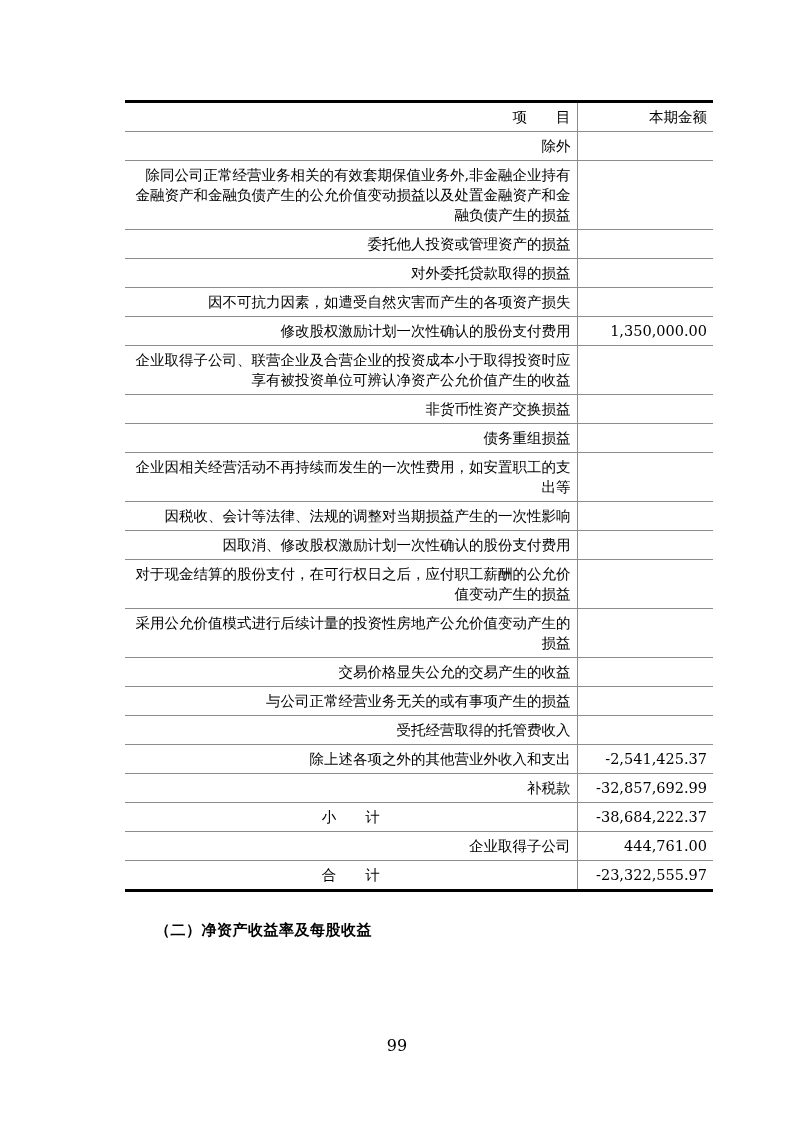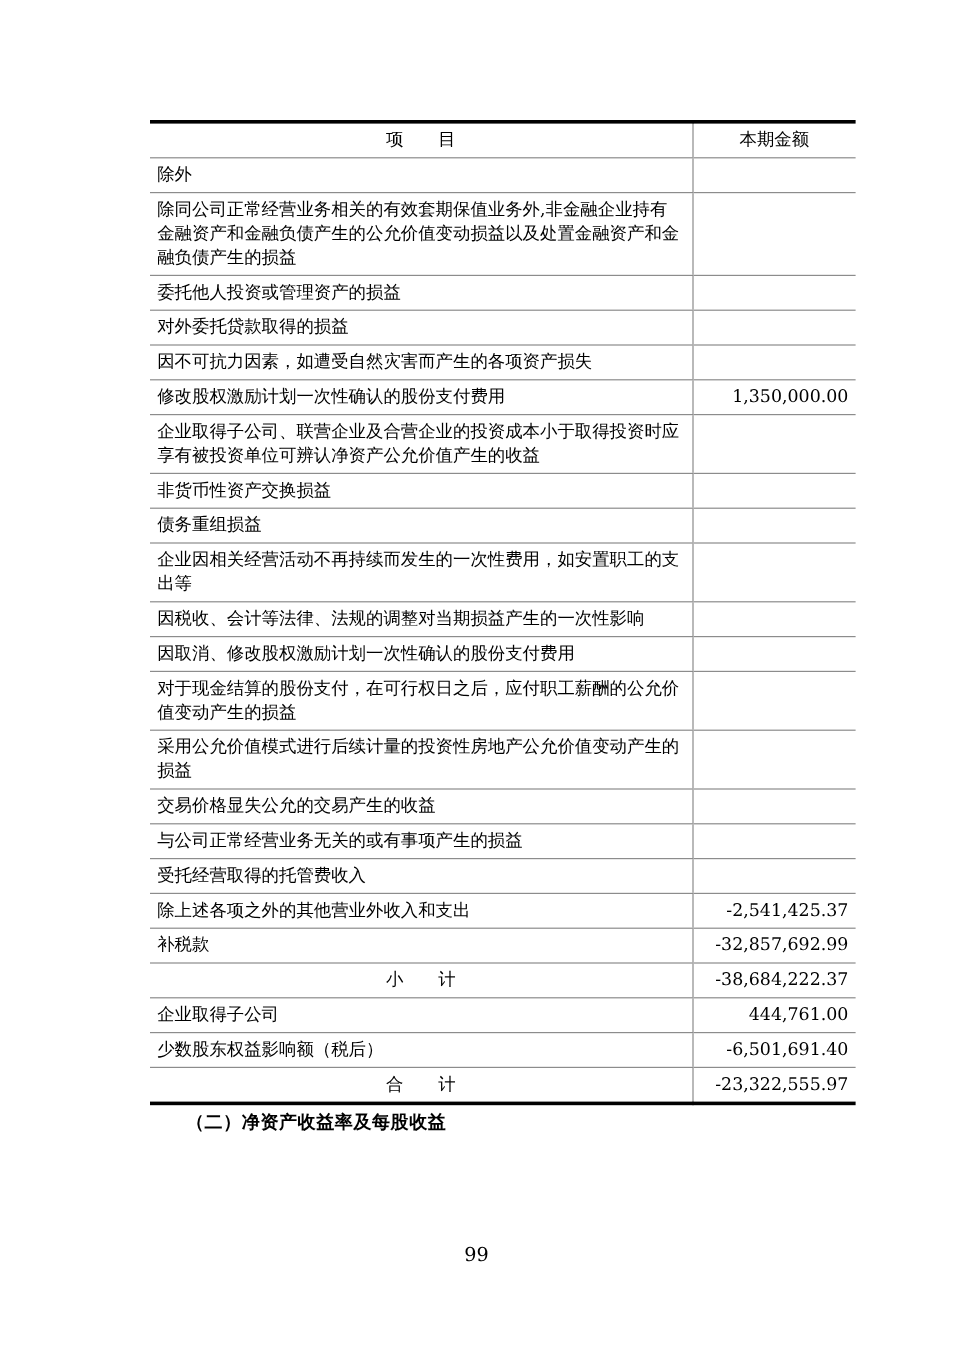--- a/index.html
+++ b/index.html
@@ -28,20 +28,21 @@
   }
   col.col-item   { width: 452px; }
   col.col-amount { width: 136px; }
   table.fin-table th,
   table.fin-table td {
     border-bottom: 1px solid #8c8c8c;
     vertical-align: middle;
     line-height: 20px;
     padding: 4px 6px;
     font-weight: normal;
+    text-align: right;
   }
   th.item-header {
     text-align: center;
     padding: 6px 6px;
   }
   th.amount-header {
     text-align: center;
     border-left: 1px solid #8c8c8c;
     padding: 6px 6px;
   }
@@ -51,21 +52,21 @@
     padding-right: 12px;
   }
   td.item-cell.center { text-align: center; }
   td.amount-cell {
     text-align: right;
     border-left: 1px solid #8c8c8c;
     padding-right: 5px;
     font-variant-numeric: lining-nums;
   }
   .section-heading {
-    margin-top: 5px;
+    margin-top: 29px;
     margin-left: 30px;
     font-size: 15px;
     font-weight: bold;
     letter-spacing: 0.5px;
   }
   .page-number {
     position: absolute;
     top: 1036px;
     left: 0;
     width: 794px;
@@ -190,24 +191,20 @@
   <tr>
     <td class="item-cell center">小　　计</td>
     <td class="amount-cell">-38,684,222.37</td>
   </tr>
 
   <tr>
     <td class="item-cell">企业取得子公司</td>
     <td class="amount-cell">444,761.00</td>
   </tr>
 
-  <tr>
-    <td class="item-cell">少数股东权益影响额（税后）</td>
-    <td class="amount-cell">-6,501,691.40</td>
-  </tr>
 
   <tr>
     <td class="item-cell center">合　　计</td>
     <td class="amount-cell">-23,322,555.97</td>
   </tr>
 </tbody>
   </table>
 
   <div class="section-heading">（二）净资产收益率及每股收益</div>
 

